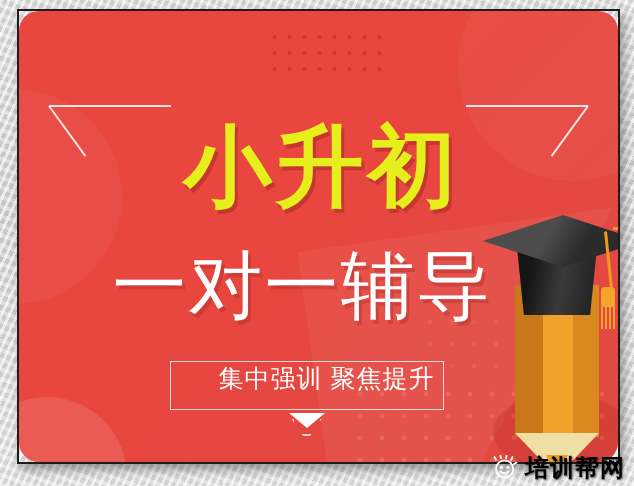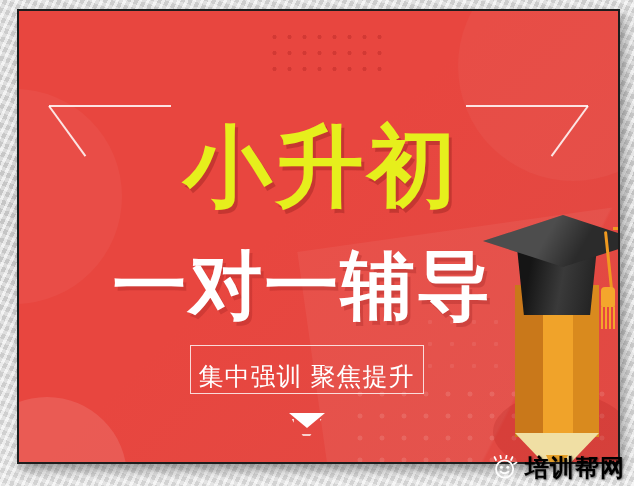--- a/index.html
+++ b/index.html
@@ -29,20 +29,21 @@
   .poster-frame{
     position:absolute;left:17px;top:9px;width:599px;height:451px;
     border:2px solid #1d1d1d;
     box-shadow:4px 6px 10px rgba(0,0,0,.35);
     overflow:hidden;
   }
   .poster{
     position:absolute;inset:0;
     background:linear-gradient(135deg,#e8463f 0%,#e8463f 45%,#e04a44 100%);
     overflow:hidden;
+    border-radius:20px;
   }
 
   
   .blob-left{
     position:absolute;left:-112px;top:78px;width:215px;height:215px;border-radius:50%;
     background:rgba(255,255,255,.045);
   }
   .blob-bl{
     position:absolute;left:-52px;top:386px;width:160px;height:160px;border-radius:50%;
     background:rgba(255,255,255,.115);
@@ -93,31 +94,32 @@
   
   .title-yellow{
     position:absolute;left:0;right:0;top:112px;text-align:center;
     font-size:88px;line-height:1;font-weight:bold;
     color:#e6ef1c;letter-spacing:4px;
     text-shadow:3px 4px 0 rgba(120,20,18,.30);
     padding-left:6px;
   }
   .title-white{
     position:absolute;left:0;right:0;top:238px;text-align:center;
-    font-size:74px;line-height:1;font-weight:bold;
+    font-size:74px;line-height:1;font-weight:normal;
     color:#ffffff;letter-spacing:2px;
     text-shadow:3px 4px 0 rgba(140,25,22,.25);
     padding-right:32px;
   }
   .tagline-box{
     position:absolute;left:50%;transform:translateX(-50%);
-    top:334px;width:232px;height:47px;
+    top:350px;width:232px;height:47px;
     border:1.5px solid rgba(255,255,255,.80);
-    display:flex;align-items:flex-end;justify-content:center;
+    display:flex;align-items:flex-start;justify-content:center;
     margin-left:-12px;
+    padding-left:40px;
   }
   .tagline-box .txt{
     color:#ffffff;font-size:25px;font-weight:normal;letter-spacing:1px;
     white-space:nowrap;
   }
 
   
   .chev{position:absolute;left:50%;transform:translateX(-50%);top:402px;margin-left:-12px;}
   .chev .solid{
     width:0;height:0;border-left:18px solid transparent;border-right:18px solid transparent;

